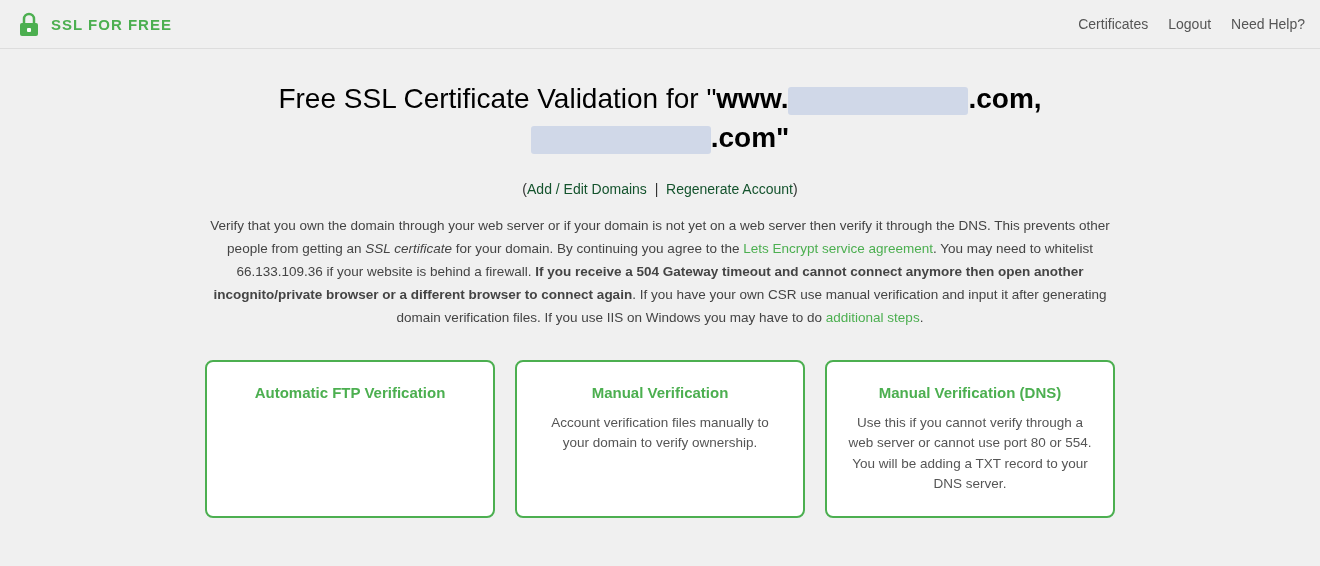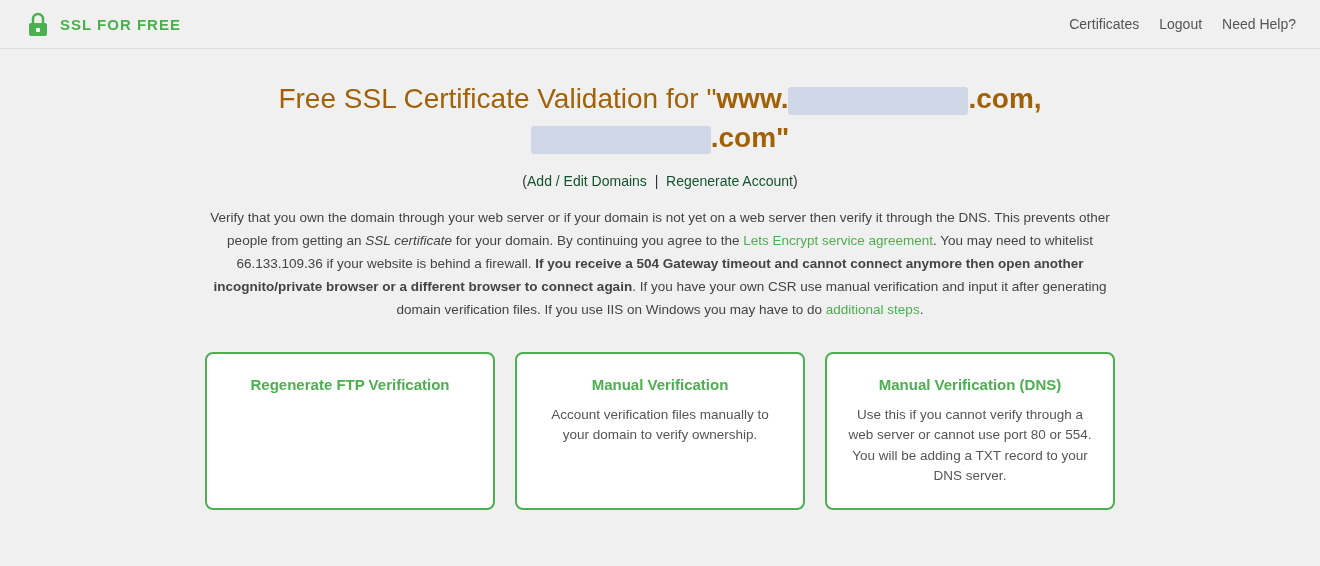--- a/index.html
+++ b/index.html
@@ -6,21 +6,21 @@
     body {
       font-family: Arial, sans-serif;
       background-color: #f0f0f0;
       color: #333;
       min-height: 566px;
     }
     header {
       display: flex;
       align-items: center;
       justify-content: space-between;
-      padding: 10px 24px;
+      padding: 10px 15px;
       background-color: #f0f0f0;
       border-bottom: 1px solid #ddd;
     }
     .logo-area {
       display: flex;
       align-items: center;
       gap: 8px;
     }
     .logo-icon {
       width: 28px;
@@ -44,22 +44,22 @@
     }
     main {
       max-width: 980px;
       margin: 0 auto;
       padding: 30px 20px;
       text-align: center;
     }
     .page-title {
       font-size: 28px;
       font-weight: normal;
-      color: #a16207;
-      margin-bottom: 16px;
+      color: #000000;
+      margin-bottom: 24px;
       line-height: 1.4;
     }
     .page-title strong {
       font-weight: bold;
     }
     .redacted {
       display: inline-block;
       background: #d0d8e8;
       color: transparent;
       border-radius: 3px;
@@ -151,21 +151,21 @@
     prevents other people from getting an <em>SSL certificate</em> for your domain. By continuing you agree to the
     <a href="#">Lets Encrypt service agreement</a>. You
     may need to whitelist 66.133.109.36 if your website is behind a firewall.
     <strong>If you receive a 504 Gateway timeout and cannot connect anymore then open another incognito/private browser or a different browser to connect again</strong>.
     If you have your own CSR use manual verification and input it after generating domain verification files. If you use IIS on Windows you may have to do
     <a href="#">additional steps</a>.
   </p>
 
   <div class="cards">
     <div class="card">
-      <div class="card-title">Regenerate FTP Verification</div>
+      <div class="card-title">Automatic FTP Verification</div>
     </div>
     <div class="card">
       <div class="card-title">Manual Verification</div>
       <div class="card-desc">Account verification files manually to your domain to verify ownership.</div>
     </div>
     <div class="card">
       <div class="card-title">Manual Verification (DNS)</div>
       <div class="card-desc">Use this if you cannot verify through a web server or cannot use port 80 or 554. You will be adding a TXT record to your DNS server.</div>
     </div>
   </div>

